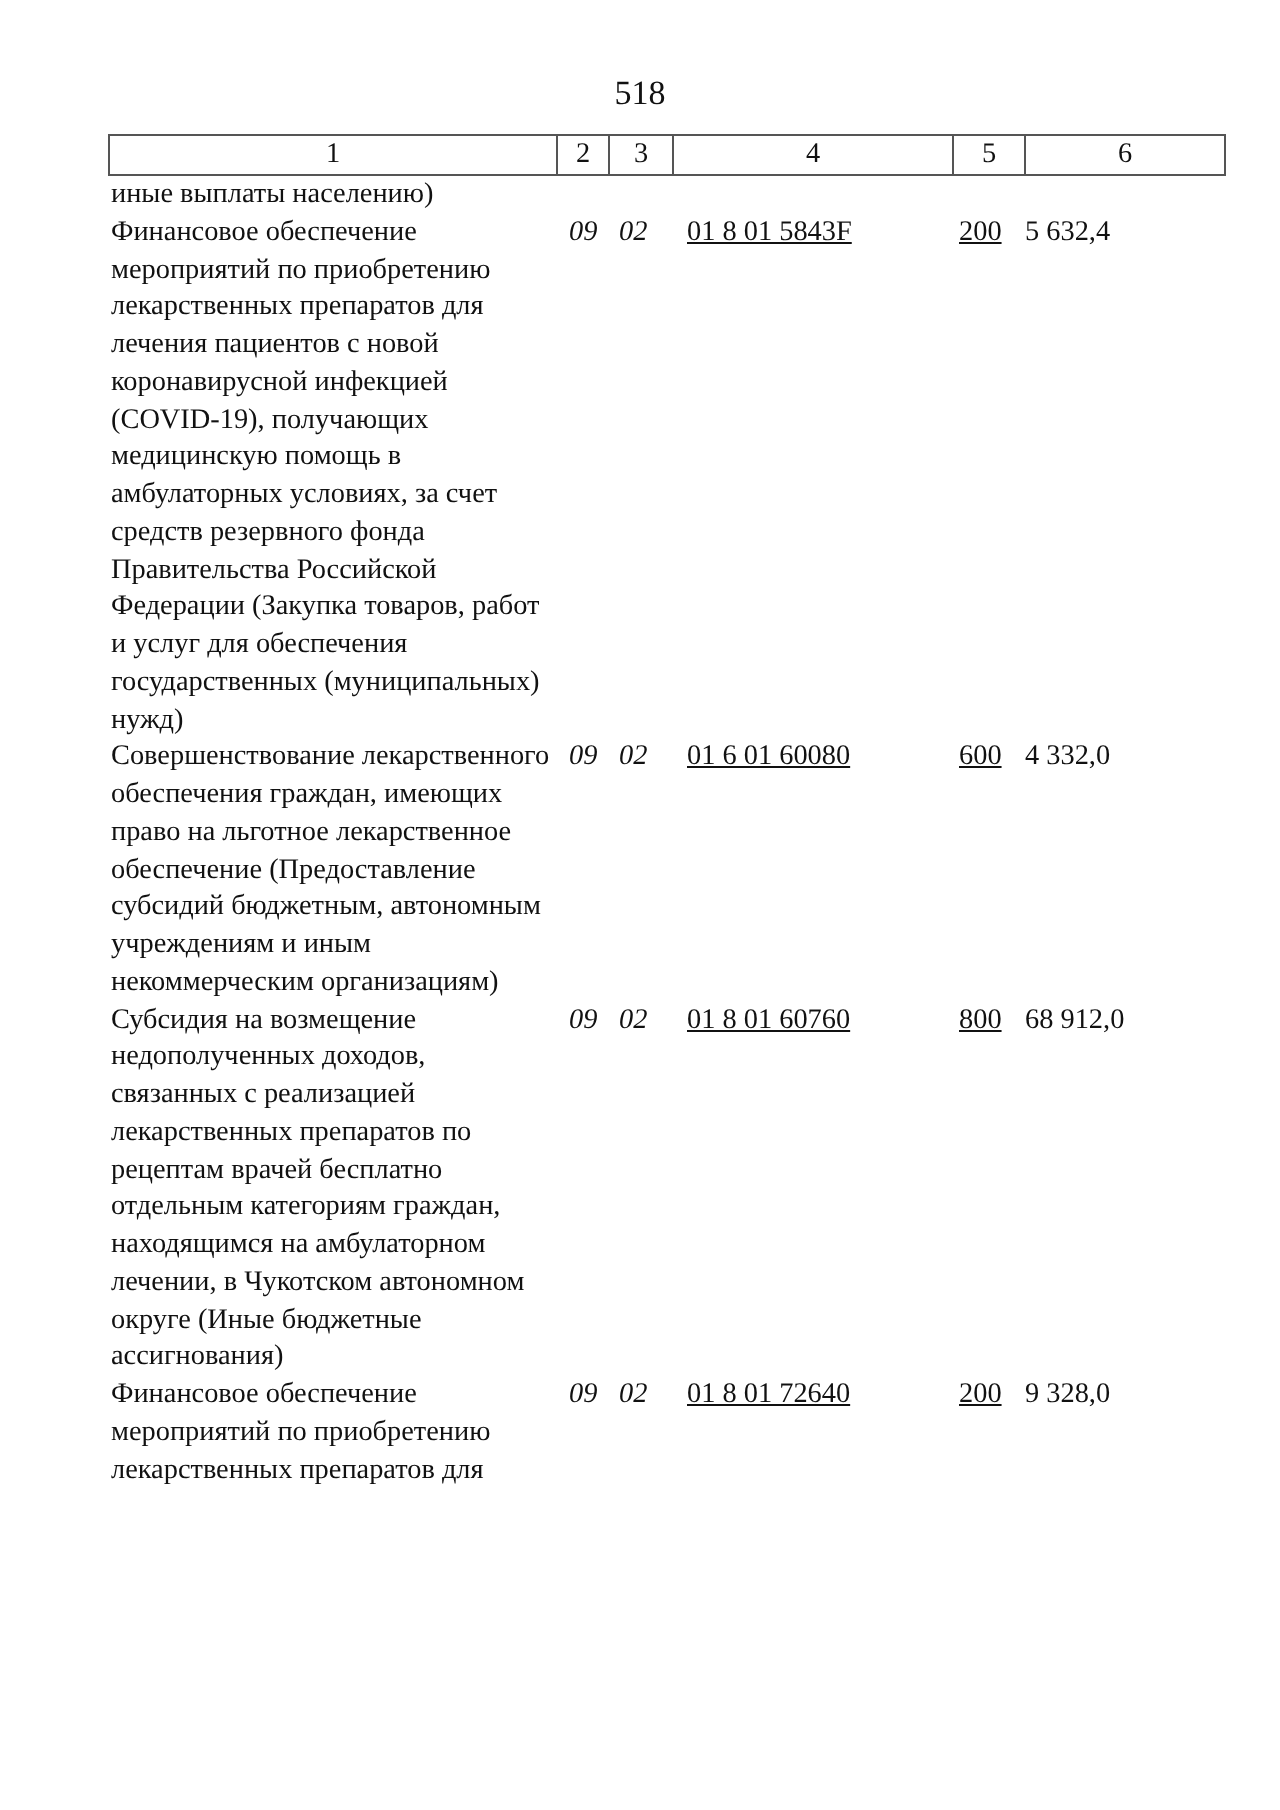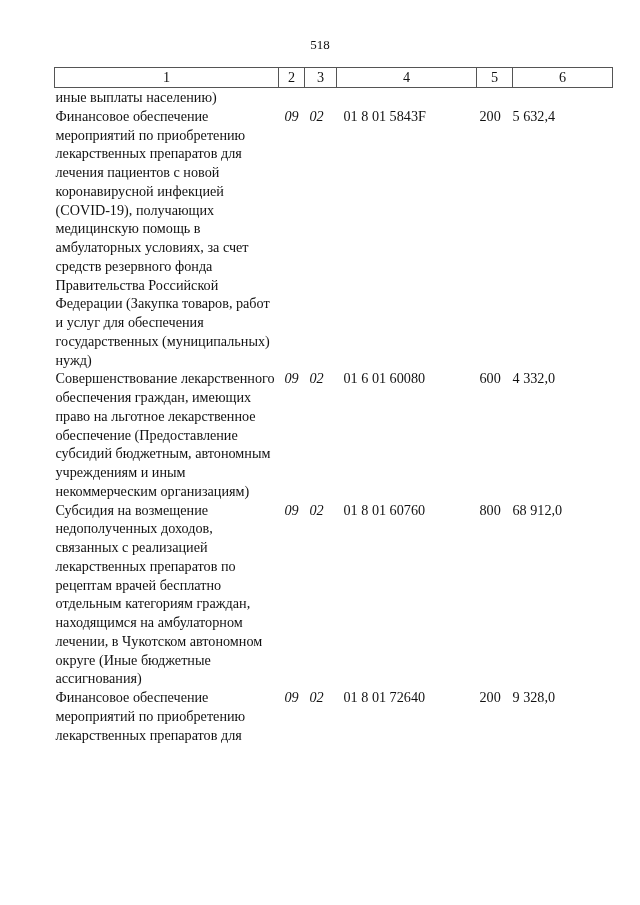--- a/index.html
+++ b/index.html
@@ -3,21 +3,21 @@
 <meta charset="utf-8">
 <style>
   html, body { margin: 0; padding: 0; background: #ffffff; }
   body {
     width: 640px; height: 905px; position: relative; overflow: hidden;
     font-family: "Liberation Serif", "DejaVu Serif", serif;
     color: #111;
   }
   .page-number {
     position: absolute; top: 37px; left: 0; width: 640px;
-    text-align: center; font-size: 13px;
+    text-align: center; font-size: 17px;
   }
   table.budget {
     position: absolute; top: 67px; left: 54px;
     border-collapse: collapse; table-layout: fixed;
     width: 558px; font-size: 14.2px;
   }
   table.budget col.c1 { width: 224px; }
   table.budget col.c2 { width: 26px; }
   table.budget col.c3 { width: 32px; }
   table.budget col.c4 { width: 140px; }
@@ -27,22 +27,22 @@
     font-weight: normal; border: 1px solid #555;
     height: 19px; padding: 0; text-align: center; line-height: 19px;
   }
   table.budget tbody td {
     vertical-align: top; padding: 0; line-height: 18.75px;
   }
   td.desc { padding-left: 1px !important; padding-right: 2px !important; }
   td.num2, td.num3 { text-align: left; font-style: italic; }
   td.num2 { padding-left: 6px !important; }
   td.num3 { padding-left: 5px !important; }
-  td.num4 { padding-left: 7px !important; }
-  td.num5 { padding-left: 3px !important; }
+  td.num4 { padding-left: 7px !important; text-decoration: underline; }
+  td.num5 { padding-left: 3px !important; text-decoration: underline; }
   td.num6 { padding-right: 9px !important; }
   tr.cont td { line-height: 18.75px; padding-top: 0; }
 </style>
 </head>
 <body>
 
 <div class="page-number">518</div>
 
 <table class="budget">
   <colgroup>

